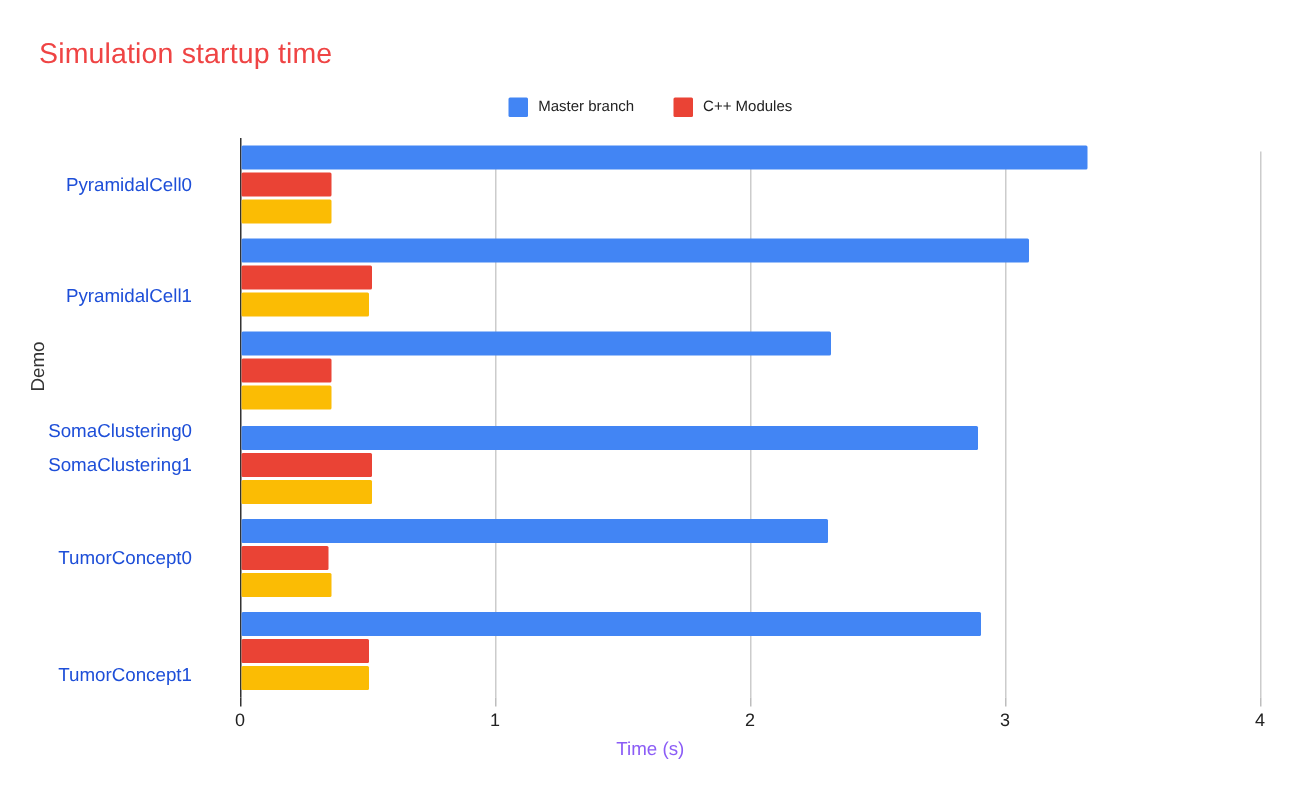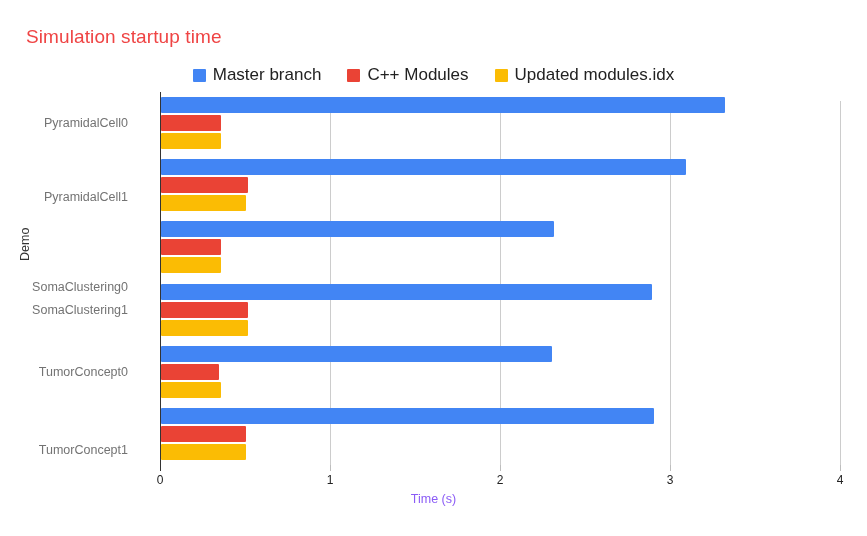--- a/index.html
+++ b/index.html
@@ -42,21 +42,21 @@
     align-items: center;
     gap: 7px;
   }
   .legend-swatch {
     width: 13px;
     height: 13px;
     border-radius: 1px;
     flex: 0 0 auto;
   }
   .legend-label {
-    font-size: 17px;
+    font-size: 10px;
     color: #222222;
     white-space: nowrap;
   }
   
   .plot {
     position: absolute;
     left: 160px;
     top: 92px;
     width: 680px;
     height: 373px;
@@ -110,21 +110,21 @@
     font-size: 12.5px;
     color: #333333;
     transform: rotate(-90deg);
     transform-origin: left top;
     white-space: nowrap;
   }
   .cat-label {
     position: absolute;
     right: 712px;
     font-size: 12.5px;
-    color: #737373;
+    color: #1d4ed8;
     white-space: nowrap;
     text-align: right;
     transform: translateY(-50%);
   }
   .bar {
     position: absolute;
     height: 16px;
     border-radius: 1px;
   }
 </style>
@@ -136,24 +136,20 @@
   <div class="chart-title">Simulation startup time</div>
 
   <div class="legend" id="legend">
       <div class="legend-item">
         <span class="legend-swatch" style="background: rgb(66, 133, 244);"></span>
         <span class="legend-label">Master branch</span>
       </div>
       <div class="legend-item">
         <span class="legend-swatch" style="background: rgb(234, 67, 53);"></span>
         <span class="legend-label">C++ Modules</span>
-      </div>
-      <div class="legend-item">
-        <span class="legend-swatch" style="background: rgb(251, 188, 4);"></span>
-        <span class="legend-label">Updated modules.idx</span>
       </div>
     </div>
 
   <div class="y-axis-title">Demo</div>
 
   <div class="x-axis-title">Time (s)</div>
 
   <div class="plot" id="plot">
     <div class="axis-y-line"></div>
   <div class="tick-mark zero" style="left: 0px;"></div>

